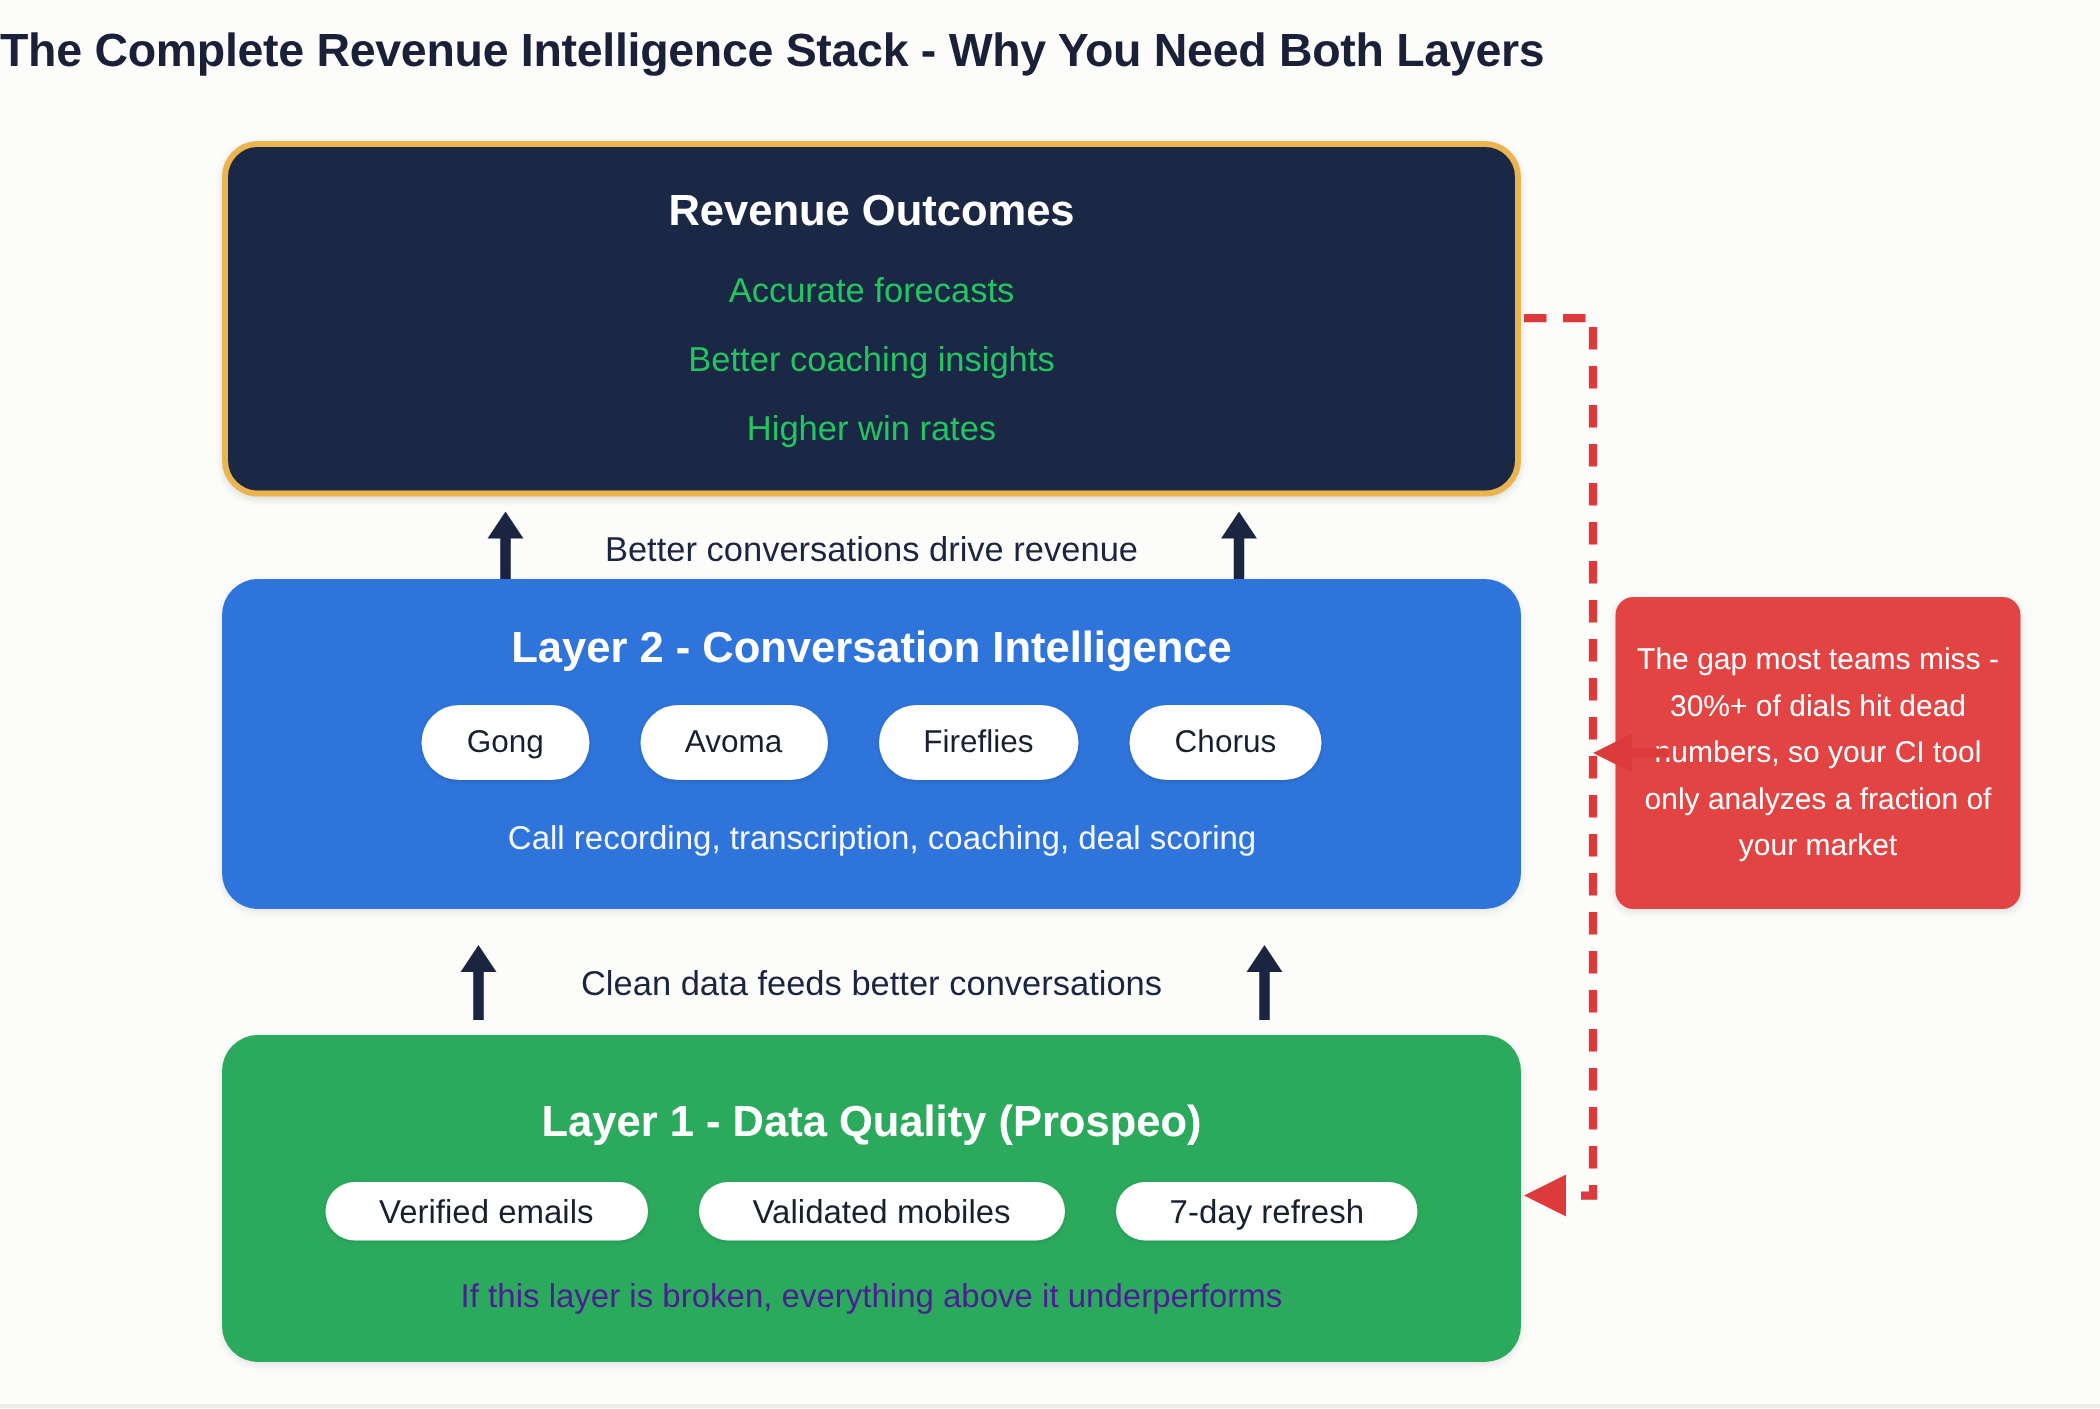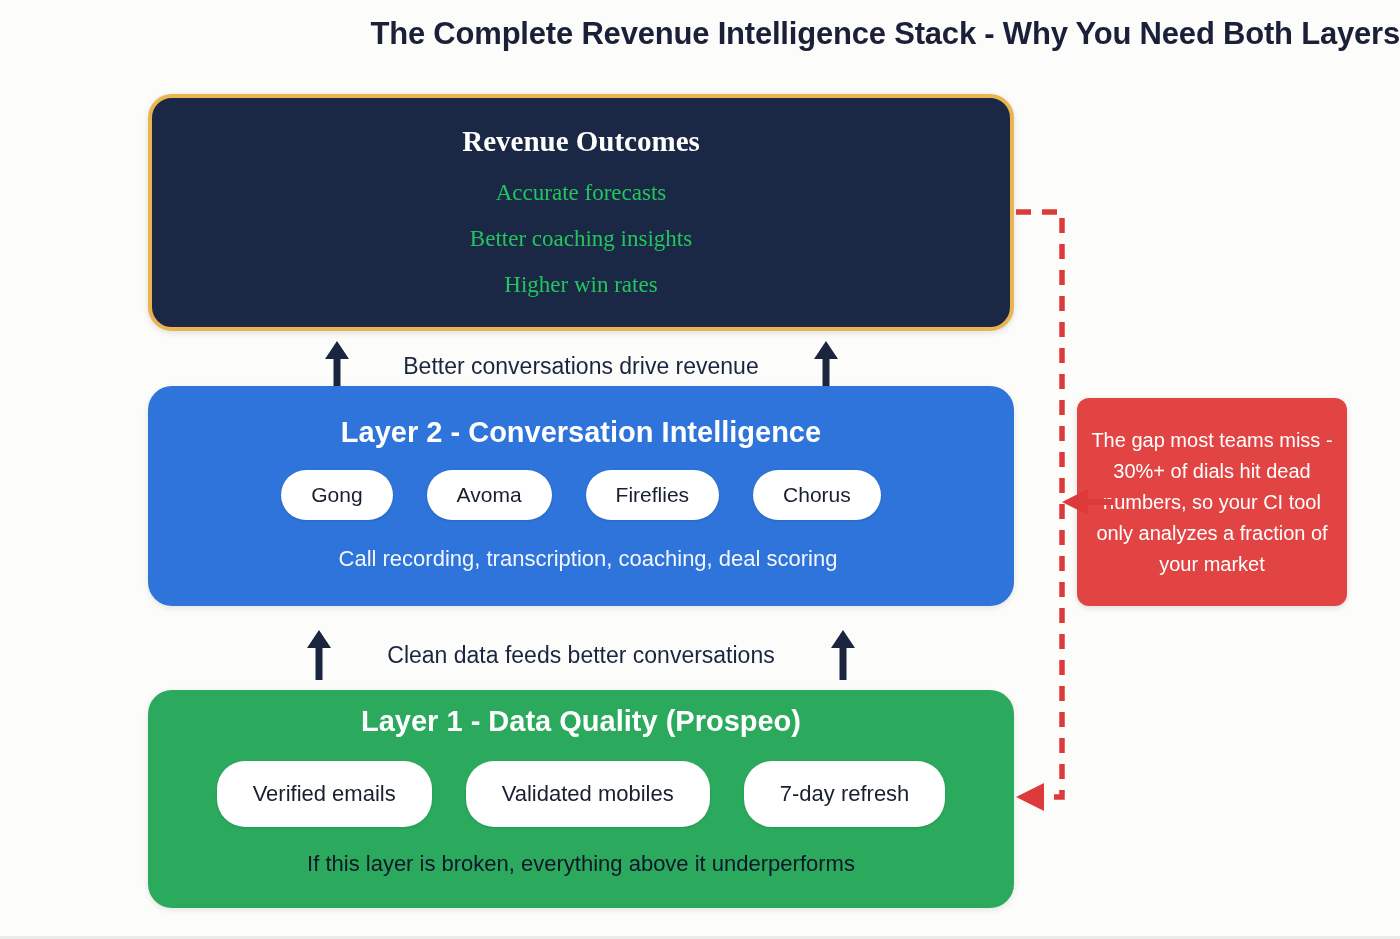--- a/index.html
+++ b/index.html
@@ -4,63 +4,62 @@
 <style>
   * { margin:0; padding:0; box-sizing:border-box; }
   html,body { background:#ffffff; }
   .frame {
     position:relative; width:1400px; height:939px;
     background:#fcfcfa; overflow:hidden;
     font-family:"Liberation Sans", sans-serif;
   }
   .title {
     position:absolute; top:16px; left:0; width:100%;
-    text-align:right; font-size:31px; font-weight:bold;
+    text-align:left; font-size:31px; font-weight:bold;
     color:#192038; letter-spacing:-0.2px;
   }
   
   .stack-box {
     position:absolute; left:148px; width:866px; border-radius:24px;
     display:flex; flex-direction:column; align-items:center;
   }
   .outcomes-box {
     top:94px; height:237px;
     background:#1b2845; border:4px solid #eab54e;
     box-shadow:0 2px 6px rgba(0,0,0,.12);
     padding-top:24px;
-    font-family:Liberation Serif, serif;
   }
   .outcomes-box .box-title { font-size:29px; font-weight:bold; color:#ffffff; line-height:38px; }
   .outcomes-list { margin-top:10px; text-align:center; }
   .outcomes-item { font-size:23px; color:#22c55e; line-height:46px; }
 
   .layer2-box {
     top:386px; height:220px; background:#2e74da;
     box-shadow:0 2px 6px rgba(0,0,0,.10);
     padding-top:28px;
   }
   .layer1-box {
     top:690px; height:218px; background:#2baa5e;
     box-shadow:0 2px 6px rgba(0,0,0,.10);
-    padding-top:13px;
+    padding-top:40px;
   }
   .layer-title { font-size:29px; font-weight:bold; color:#ffffff; line-height:36px; }
   .pill-row { display:flex; justify-content:space-between; gap:34px; }
   .layer2-box .pill-row { margin-top:20px; }
   .layer1-box .pill-row { margin-top:22px; }
   .pill {
     background:#ffffff; color:#18202f; border-radius:28px;
     font-weight:500; white-space:nowrap;
     box-shadow:0 1px 3px rgba(0,0,0,.12);
     display:flex; align-items:center;
   }
   .layer2-box .pill { height:50px; padding:0 30px; font-size:21px; }
-  .layer1-box .pill { height:66px; padding:0 36px; font-size:22px; }
+  .layer1-box .pill { height:39px; padding:0 36px; font-size:22px; }
   .layer2-caption { margin-top:26px; font-size:22px; color:#f3f7fd;margin-left:14px; }
-  .layer1-caption { margin-top:24px; font-size:22px; font-weight:500; color:#0f172a; }
+  .layer1-caption { margin-top:24px; font-size:22px; font-weight:500; color:#4c1d95; }
 
   
   .connector-row { position:absolute; left:148px; width:866px; height:50px; }
   .connector-top { top:341px; }
   .connector-bottom { top:630px; }
   .connector-label {
     position:absolute; left:0; right:0; top:0; bottom:0;
     display:flex; align-items:center; justify-content:center;
     font-size:23px; font-weight:500; color:#1b2540;
   }

